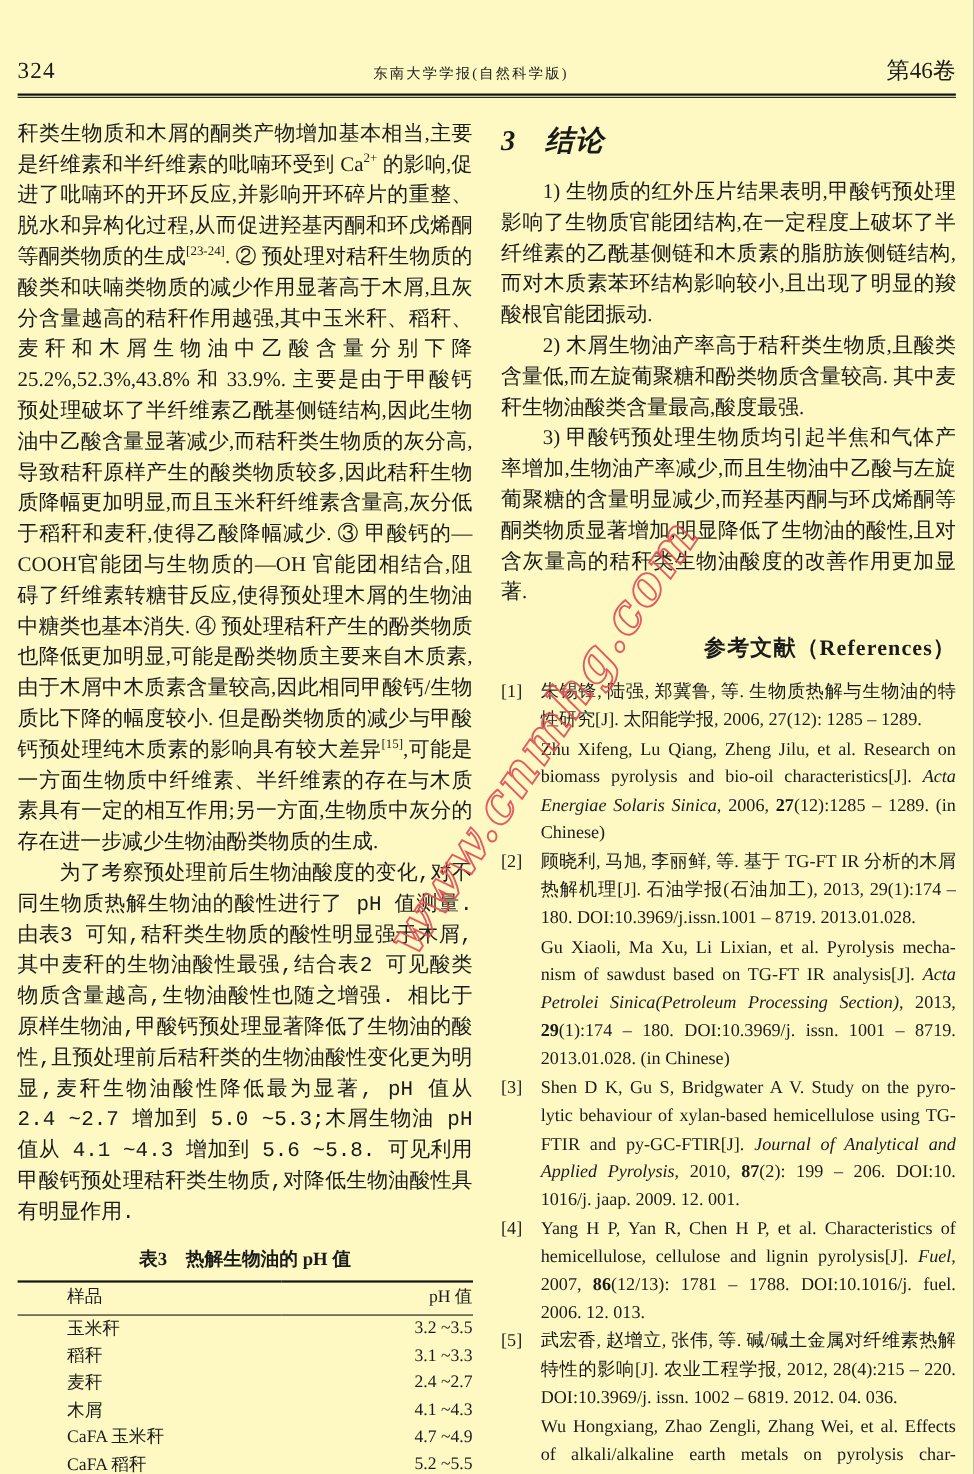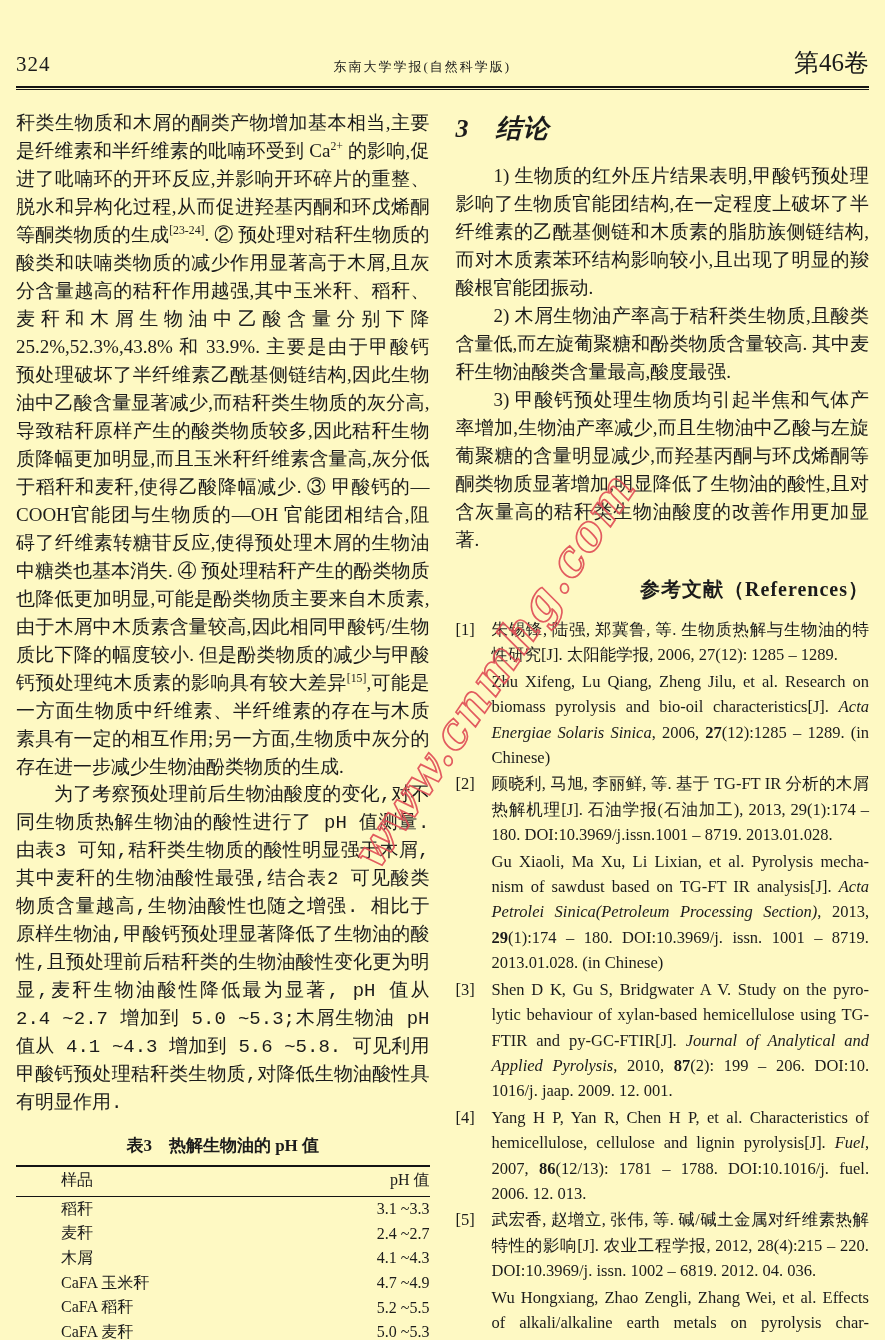--- a/index.html
+++ b/index.html
@@ -17,21 +17,21 @@
   
   .header {
     display: flex;
     justify-content: space-between;
     align-items: baseline;
     padding: 30px 16px 0 16px;
     font-size: 20px;
   }
   .header .pg { font-size: 21px; letter-spacing: 1px; }
   .header .jt { font-size: 13px; letter-spacing: 2px; margin-top: 28px; }
-  .header .vol { font-size: 25px; }
+  .header .vol { font-size: 21px; }
   .header-rule {
     margin: 7px 16px 0 16px;
     height: 4px;
     border-top: 2.2px solid #141414;
     border-bottom: 1.2px solid #141414;
   }
   
   .columns {
     display: flex;
     gap: 26px;
@@ -150,20 +150,24 @@
       <div class="table-title">表3　热解生物油的 pH 值</div>
       <table class="ph-table">
         <thead>
           <tr id="ph-table-header-row">
               <th class="c1">样品</th>
               <th class="c2">pH 值</th>
             </tr>
         </thead>
         <tbody id="ph-table-body">
             <tr>
+              <td class="c1">玉米秆</td>
+              <td class="c2">3.2 ~3.5</td>
+            </tr>
+            <tr>
               <td class="c1">稻秆</td>
               <td class="c2">3.1 ~3.3</td>
             </tr>
             <tr>
               <td class="c1">麦秆</td>
               <td class="c2">2.4 ~2.7</td>
             </tr>
             <tr>
               <td class="c1">木屑</td>
               <td class="c2">4.1 ~4.3</td>

